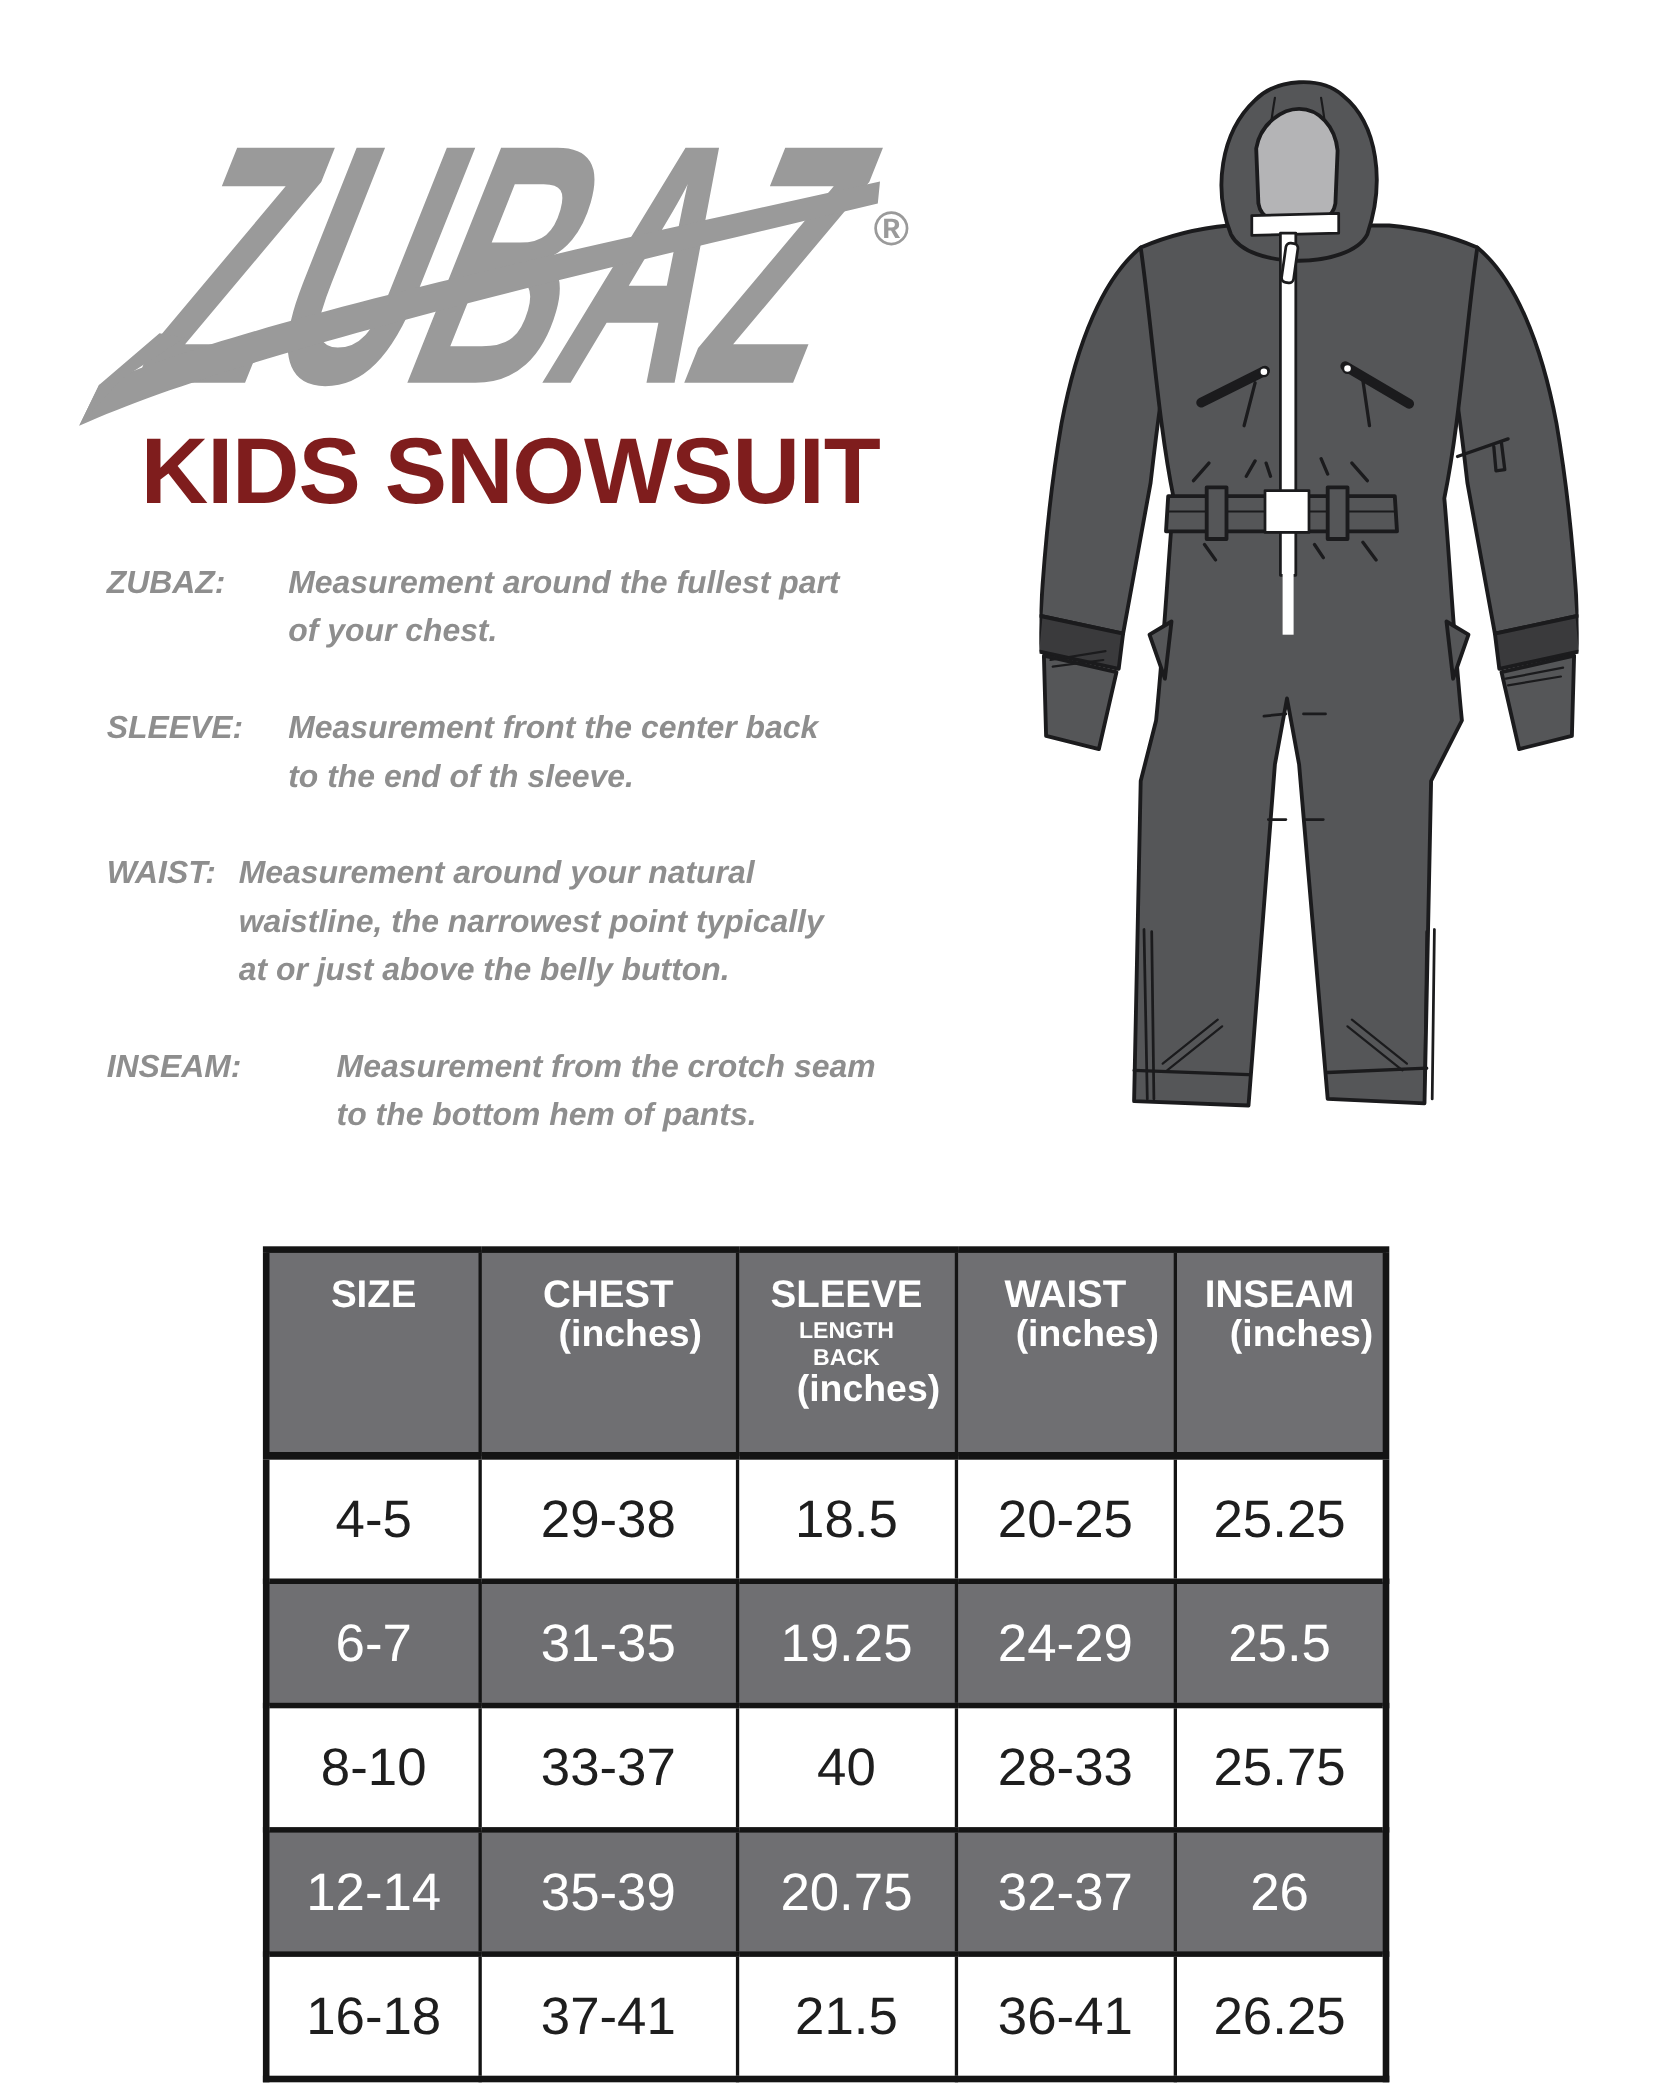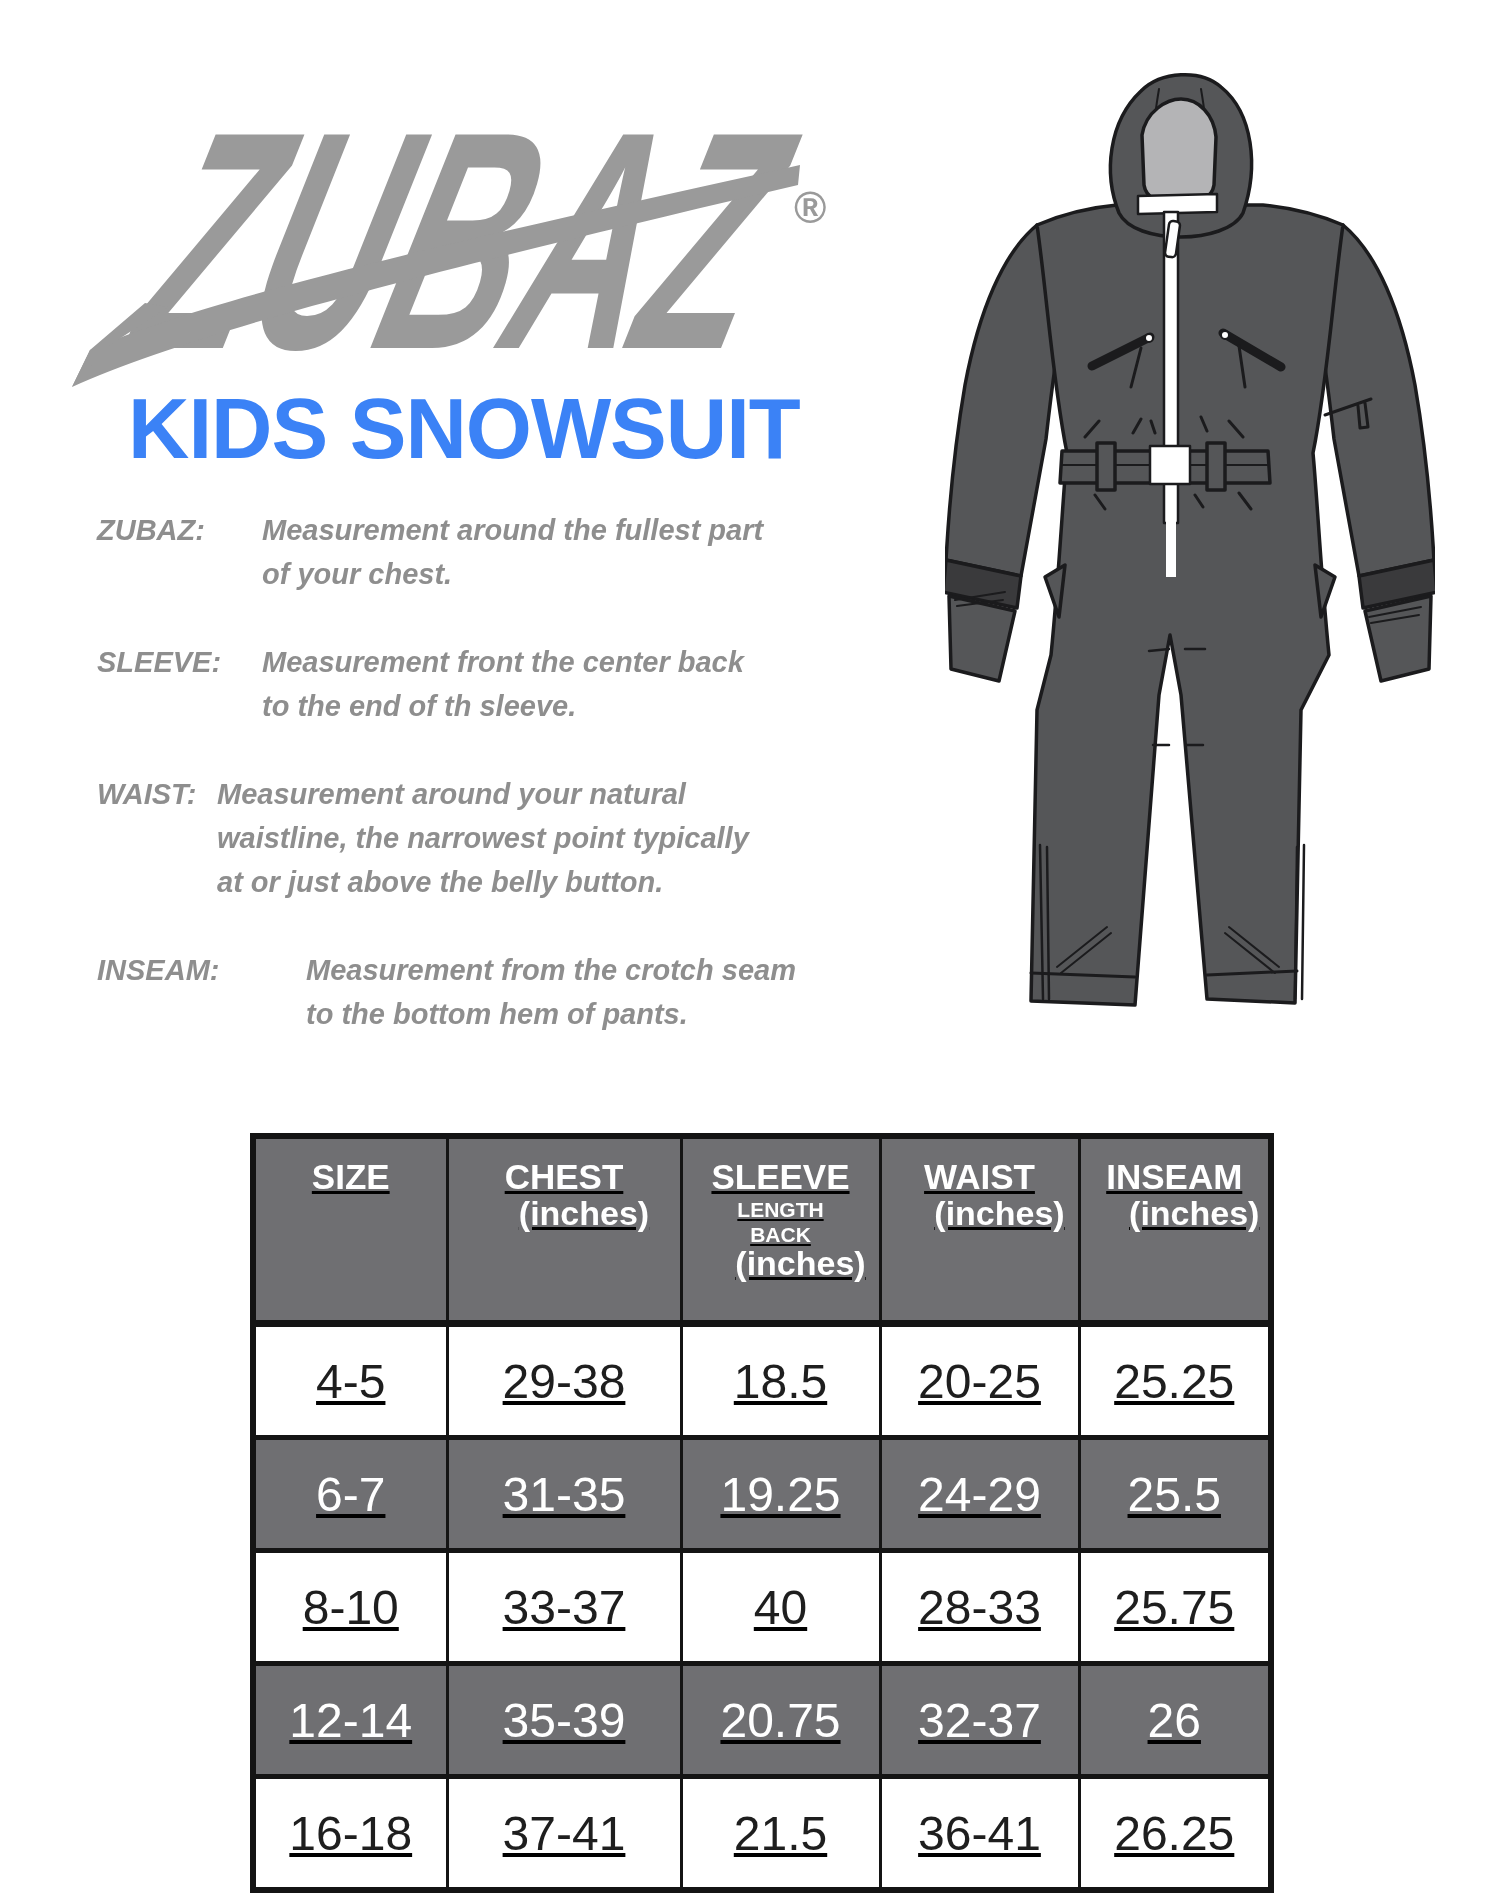--- a/index.html
+++ b/index.html
@@ -7,36 +7,36 @@
     position:relative;width:1511px;height:1897px;background:#ffffff;overflow:hidden;
     font-family:"Liberation Sans","DejaVu Sans",sans-serif;
   }
   
   .logo-wrap{position:absolute;left:50px;top:45px;width:800px;height:360px;}
   
   .suit-wrap{position:absolute;left:945px;top:55px;width:490px;height:1005px;}
   
   .page-title{
     position:absolute;left:128px;top:382px;
-    font-size:85px;font-weight:bold;color:#3b82f6;line-height:1.1;letter-spacing:-1px;
+    font-size:85px;font-weight:bold;color:#7f1d1d;line-height:1.1;letter-spacing:-1px;
     white-space:nowrap;
   }
   
   .defs{position:absolute;left:97px;top:508px;width:700px;}
   .def-row{display:grid;grid-template-columns:165px 1fr;margin-bottom:44px;}
   .def-row.narrow{grid-template-columns:120px 1fr;}
   .def-row.last{margin-bottom:0;gap:44px;}
   .def-term,.def-line{
     font-size:29px;font-weight:bold;font-style:italic;color:#8e8e8e;line-height:44px;
     white-space:nowrap;
   }
   
   .size-table{
-    position:absolute;left:250px;top:1133px;width:1018px;
-    border-collapse:collapse;table-layout:fixed;text-decoration:underline;
+    position:absolute;left:239px;top:1133px;width:1018px;
+    border-collapse:collapse;table-layout:fixed;
   }
   .size-table col.c1{width:194px}
   .size-table col.c2{width:234px}
   .size-table col.c3{width:199px}
   .size-table col.c4{width:199px}
   .size-table col.c5{width:192px}
   .size-table,.size-table th,.size-table td{border:3px solid #141414;}
   .size-table{border-width:6px;}
   .size-table th{border-bottom-width:7px;border-top-width:6px;}
   .size-table td{border-top-width:5px;border-bottom-width:5px;}

